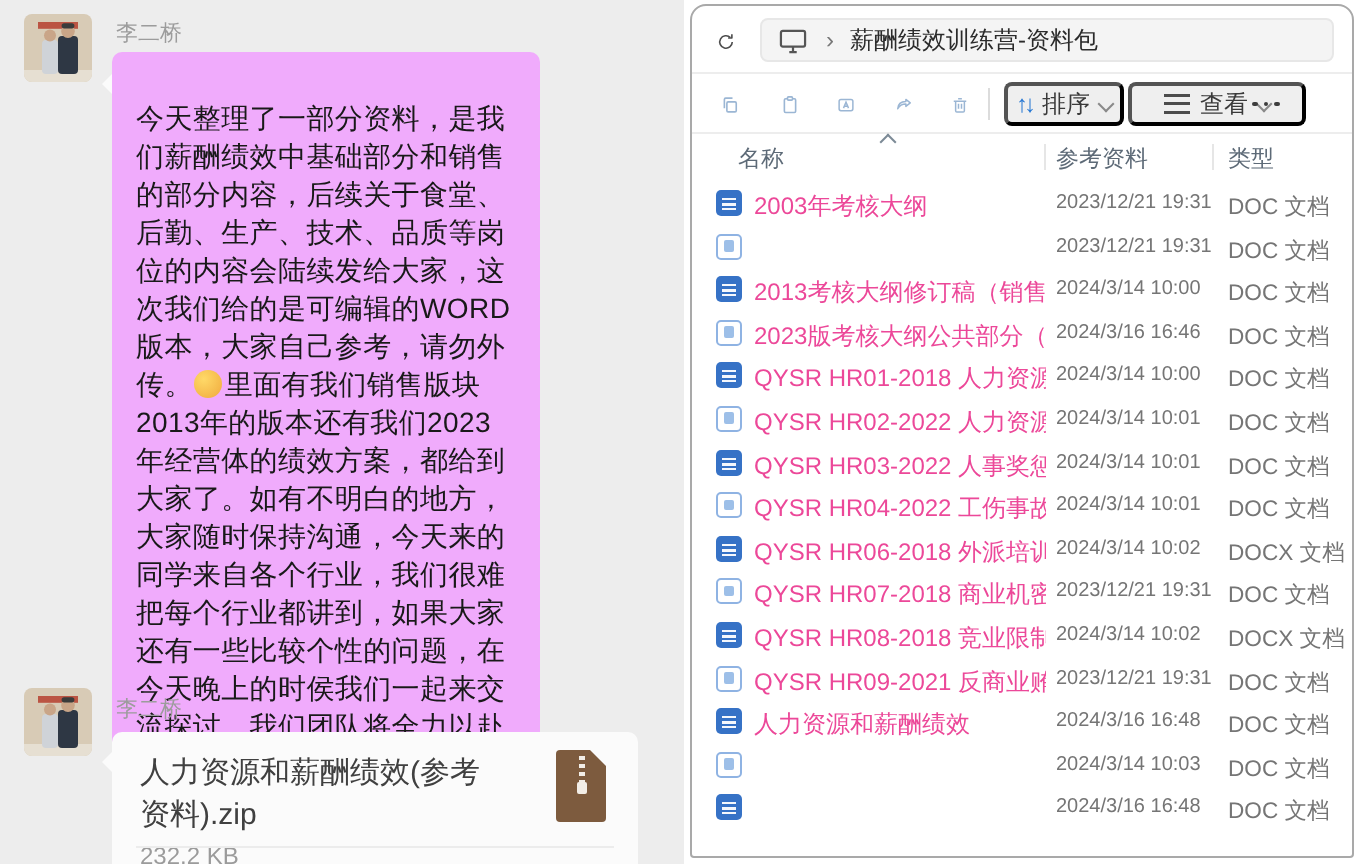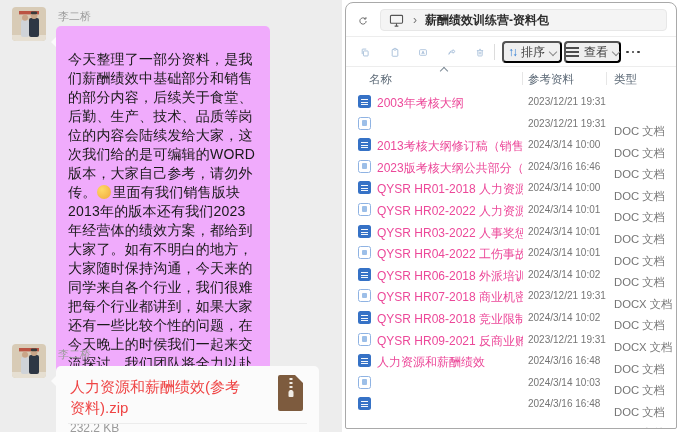--- a/index.html
+++ b/index.html
@@ -16,41 +16,41 @@
           line-height:19px;color:#191919;letter-spacing:.2px;}
   .bubble:before,.card:before{content:'';position:absolute;left:-5px;top:11px;width:0;height:0;
           border-top:5px solid transparent;border-bottom:5px solid transparent;
           border-right:5px solid #fbfbfb;}
   .emoji{display:inline-block;width:14px;height:14px;margin:0 1px;vertical-align:-2px;
          background:radial-gradient(circle at 35% 32%,#ffd968,#f0a93c);border-radius:50%;}
   .emoji.fist{border-radius:42%;}
   .card{position:absolute;left:56px;top:366px;width:263px;height:80px;background:#fbfbfb;
         border-radius:5px;box-sizing:border-box;padding:10px 14px;}
   .card:before{top:10px;border-right-color:#fbfbfb;}
-  .fname2{font-size:15px;line-height:21px;color:#ef4444;width:180px;}
+  .fname2{font-size:15px;line-height:21px;color:#404040;width:180px;}
   .fsize{font-size:12px;color:#9b9b9b;margin-top:3px;}
   .zip{position:absolute;right:16px;top:9px;width:25px;height:36px;background:#7d5b3e;border-radius:2px;}
   .zip:before{content:'';position:absolute;top:0;right:0;width:0;height:0;
         border-top:8px solid #fbfbfb;border-left:8px solid transparent;}
   .zip:after{content:'';position:absolute;left:50%;transform:translateX(-50%);top:3px;width:3px;height:13px;
         background:repeating-linear-gradient(to bottom,#f2ede6 0 2px,transparent 2px 4px);}
   .zip .pull{position:absolute;left:50%;transform:translateX(-50%);top:16px;width:5px;height:6px;
         background:#f2ede6;border-radius:1px;}
   .card .divider{position:absolute;left:12px;right:12px;top:57px;height:1px;background:#ececec;}
   
   .win{position:absolute;left:345px;top:2px;width:332px;height:427px;background:#fff;
        border:1px solid #a9a9a9;border-radius:8px 8px 2px 2px;box-sizing:border-box;overflow:hidden;}
   .addr-row{position:absolute;left:0;top:6px;right:0;height:24px;}
   .iconbtn{position:absolute;display:flex;align-items:center;justify-content:center;
        width:22px;height:22px;border-radius:4px;background:transparent;border:none;}
   .refresh{left:6px;top:1px;}
   .addrbox{position:absolute;left:34px;right:9px;top:0;height:22px;background:#f4f4f4;
        border:1px solid #e7e7e7;border-radius:4px;display:flex;align-items:center;padding:0 8px;box-sizing:border-box;}
   .crumb-chev{color:#777;font-size:12px;margin:0 8px 0 9px;}
-  .crumb{font-size:12px;color:#2b2b2b;font-weight:bold;}
+  .crumb{font-size:12px;color:#2b2b2b;}
   .row-line{position:absolute;left:0;right:0;height:1px;background:#ededed;}
   .toolbar{position:absolute;left:0;top:36px;right:0;height:26px;}
   .tbtn{position:absolute;top:2px;}
   .tsep{position:absolute;left:148px;top:5px;width:1px;height:16px;background:#dcdcdc;}
   .tool-text{position:absolute;top:2px;display:flex;align-items:center;height:22px;
        font-size:12px;color:#3a3a3a;border-radius:4px;}
   .updown{color:#2a7ad4;font-size:12px;letter-spacing:-2px;margin-right:5px;font-weight:bold;}
   .lines{width:13px;height:10px;margin-right:5px;
        background:repeating-linear-gradient(to bottom,#4c4c4c 0 1.5px,transparent 1.5px 4.2px);}
   .caret{width:5px;height:5px;border-right:1.2px solid #8a8a8a;border-bottom:1.2px solid #8a8a8a;
@@ -69,21 +69,21 @@
   .fi{position:absolute;left:12px;top:4px;width:13px;height:13px;border-radius:2.5px;box-sizing:border-box;}
   .word-solid{background:#3672c6;}
   .word-solid:after{content:'';position:absolute;left:3px;top:4px;right:3px;height:6px;
        background:repeating-linear-gradient(to bottom,rgba(255,255,255,.95) 0 1.2px,transparent 1.2px 2.6px);}
   .word-outline{background:#fff;border:1.2px solid #8fb3e3;}
   .word-outline:after{content:'';position:absolute;left:2.5px;top:2.5px;width:5.5px;height:5.5px;
        background:#9dbfe8;border-radius:1px;}
   .fnm{position:absolute;left:31px;top:4px;width:146px;font-size:12px;color:#ec4899;
        white-space:nowrap;overflow:hidden;}
   .fdt{position:absolute;left:182px;top:5px;font-size:10px;color:#757575;white-space:nowrap;}
-  .ftp{position:absolute;left:268px;top:5px;font-size:11.3px;color:#757575;white-space:nowrap;margin-top:28px;}
+  .ftp{position:absolute;left:268px;top:5px;font-size:11.3px;color:#757575;white-space:nowrap;}
   svg{display:block;}
 </style>
 </head>
 <body>
 
 <div class="chat">
 
   <div class="avatar av1">
     <svg width="34" height="34" viewBox="0 0 34 34">
       <rect width="34" height="34" fill="#d8cbb6"></rect>
@@ -172,21 +172,21 @@
       <svg width="15" height="15" viewBox="0 0 16 16" fill="none" stroke="#9bb6d4" stroke-width="1.2">
         <path d="M4.5 5v7.5a1 1 0 0 0 1 1h5a1 1 0 0 0 1-1V5M3 5h10M6.5 3h3M6.8 7v4M9.2 7v4"></path>
       </svg>
     </button>
     <div class="tsep"></div>
     <button class="tool-text" style="left:156px;padding:0 4px">
       <span class="updown">↑↓</span>
       <span>排序</span>
       <span class="caret"></span>
     </button>
-    <button class="tool-text" style="left:218px;padding:0 0">
+    <button class="tool-text" style="left:218px;padding:0 16px">
       <span class="lines"></span>
       <span>查看</span>
       <span class="caret"></span>
     </button>
     <button class="iconbtn tbtn" style="left:276px">
       <span class="dots">
           <i></i>
           <i></i>
           <i></i>
         </span>

